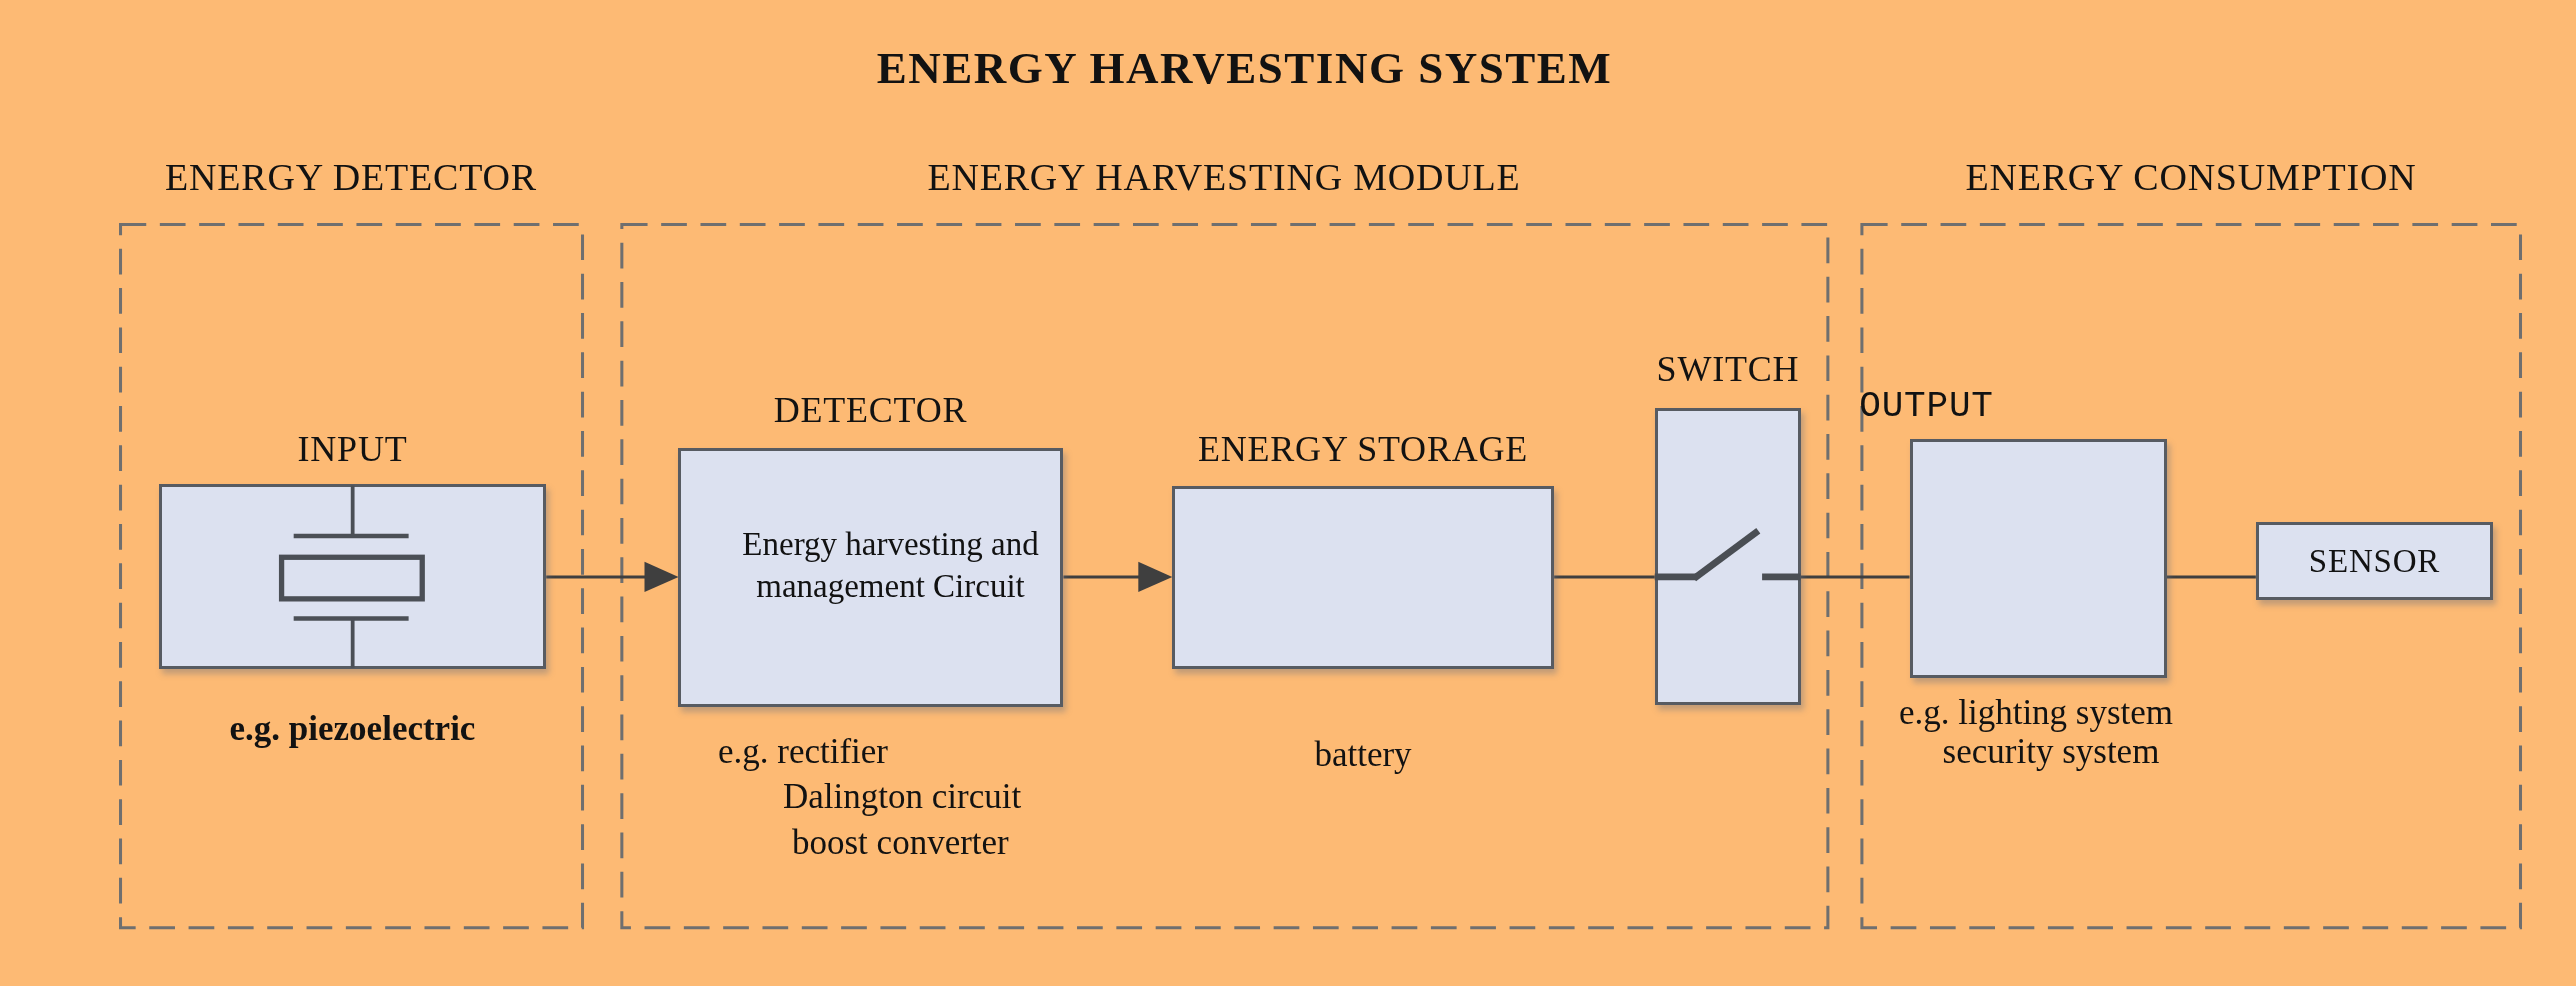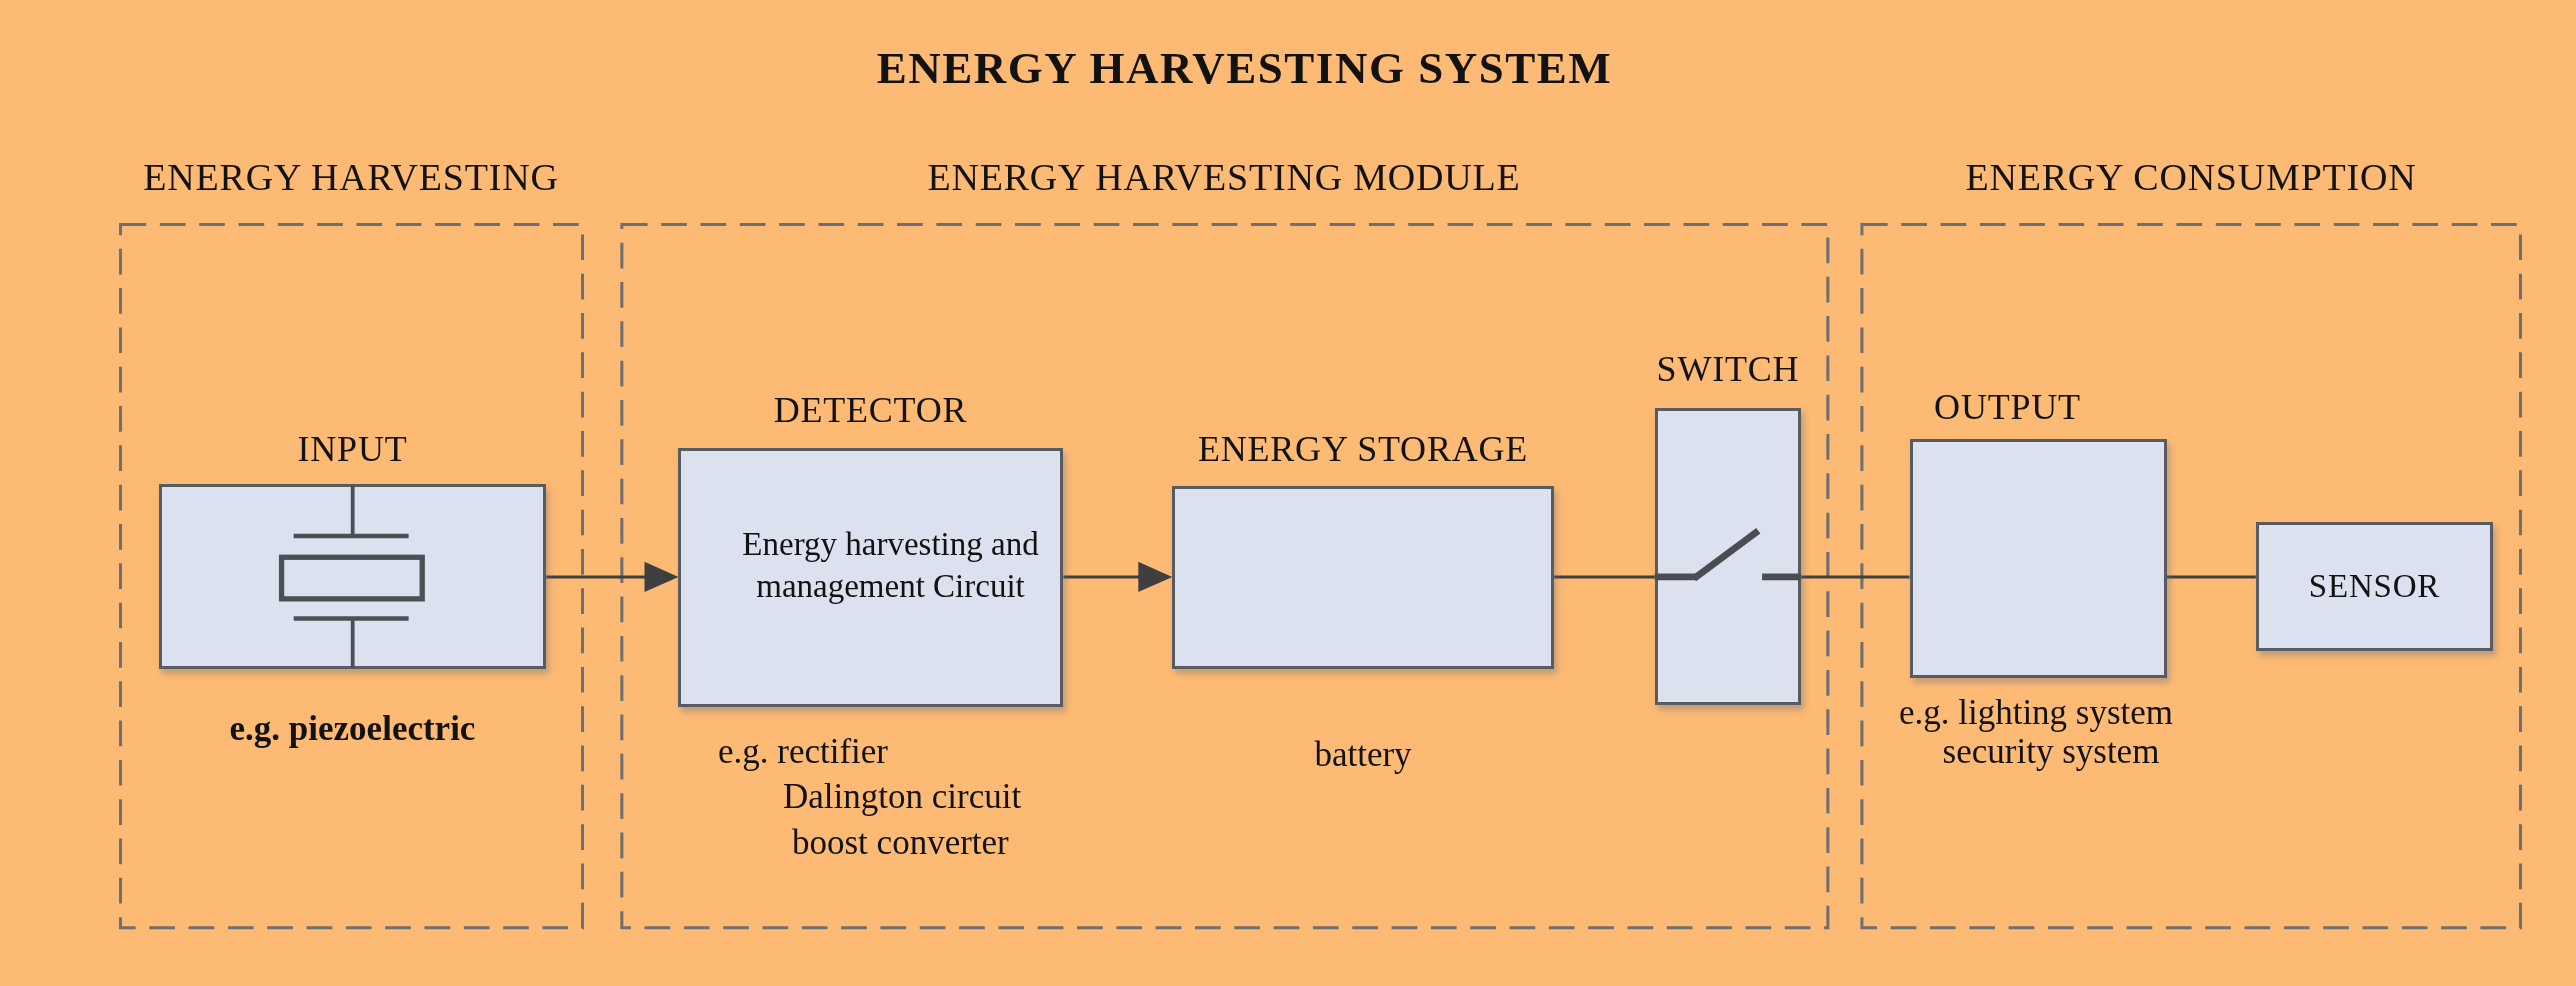--- a/index.html
+++ b/index.html
@@ -69,27 +69,27 @@
   
   #lbl-generator{left:119px;top:155px;width:464px;}
   #lbl-module{left:620px;top:155px;width:1208px;}
   #lbl-consumption{left:1861px;top:155px;width:660px;}
   
   #box-input{left:159px;top:484px;width:387px;height:185px;}
   #box-detector{left:678px;top:448px;width:385px;height:259px;}
   #box-storage{left:1172px;top:486px;width:382px;height:183px;}
   #box-switch{left:1655px;top:408px;width:146px;height:297px;}
   #box-load{left:1910px;top:439px;width:257px;height:239px;}
-  #box-sensor{left:2256px;top:522px;width:237px;height:129px;display:flex;align-items:center;justify-content:center;font-size:33px;letter-spacing:0.8px;}
+  #box-sensor{left:2256px;top:522px;width:237px;height:78px;display:flex;align-items:center;justify-content:center;font-size:33px;letter-spacing:0.8px;}
   
   #lbl-input{left:159px;top:428px;width:387px;}
   #lbl-detector{left:678px;top:389px;width:385px;}
   #lbl-storage{left:1172px;top:428px;width:382px;}
   #lbl-switch{left:1655px;top:348px;width:146px;}
-  #lbl-output{left:1879px;top:386px;width:257px;}
+  #lbl-output{left:1798px;top:386px;width:257px;font-family:Liberation Mono, monospace;}
   
   #txt-detector{left:678px;top:523px;width:385px;}
   #txt-load{left:1910px;top:554px;width:257px;font-size:36px;letter-spacing:0.8px;text-align:center;position:absolute;}
   
   #cap-input{left:159px;top:709px;width:387px;font-weight:bold;}
   #cap-detector-1{left:718px;top:732px;text-align:left;}
   #cap-detector-2{left:783px;top:777px;text-align:left;}
   #cap-detector-3{left:792px;top:823px;text-align:right;}
   #cap-storage-1{left:1172px;top:694px;width:382px;}
   #cap-storage-2{left:1172px;top:735px;width:382px;}
@@ -110,21 +110,21 @@
     <line class="wire" x1="722" y1="763" x2="854" y2="763"></line>
     <polygon class="arrow" points="852,743 852,783 897,763"></polygon>
     <line class="wire" x1="1406" y1="763" x2="1507" y2="763"></line>
     <polygon class="arrow" points="1505,743 1505,783 1550,763"></polygon>
     <line class="wire" x1="2055" y1="763" x2="2188" y2="763"></line>
     <line class="wire" x1="2381" y1="763" x2="2525" y2="763"></line>
     <line class="wire" x1="2865" y1="763" x2="2983" y2="763"></line>
   </svg>
 
   <div class="title">ENERGY HARVESTING SYSTEM</div>
-  <div class="section-label" id="lbl-generator">ENERGY HARVESTING</div>
+  <div class="section-label" id="lbl-generator">ENERGY DETECTOR</div>
   <div class="section-label" id="lbl-module">ENERGY HARVESTING MODULE</div>
   <div class="section-label" id="lbl-consumption">ENERGY CONSUMPTION</div>
 
   <div class="node" id="box-input"></div>
   <div class="node" id="box-detector"></div>
   <div class="node" id="box-storage"></div>
   <div class="node" id="box-switch"></div>
   <div class="node" id="box-load"></div>
   <div class="node" id="box-sensor">SENSOR</div>
 

